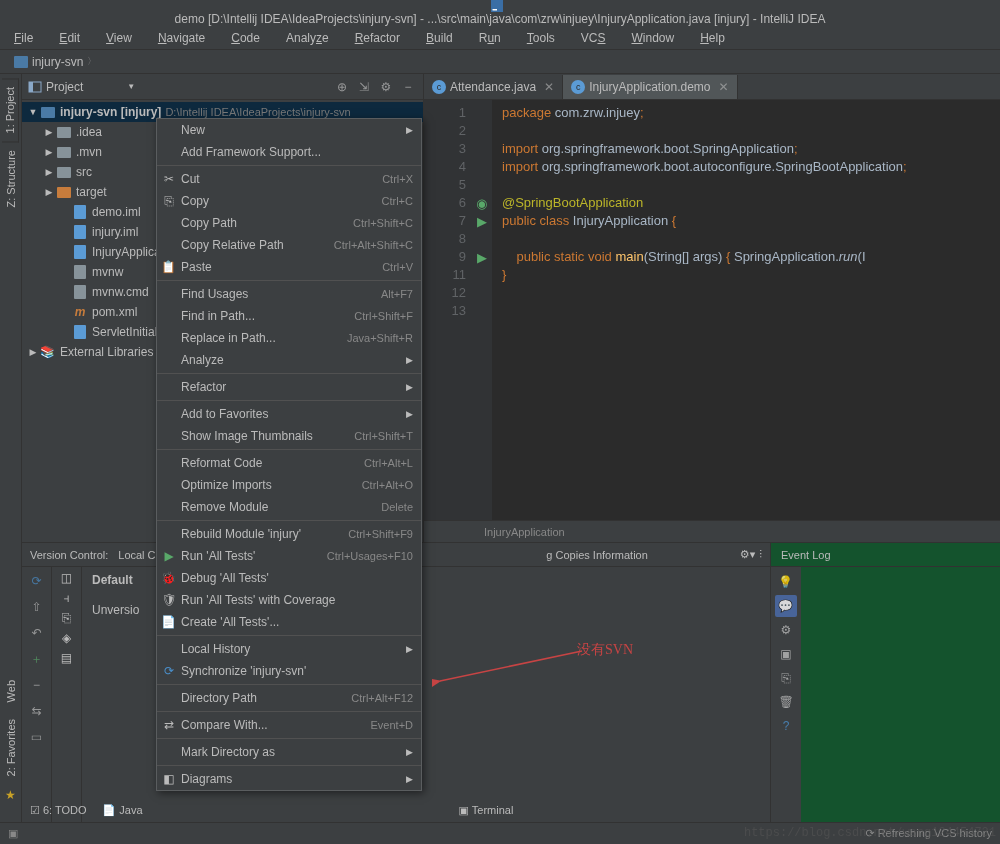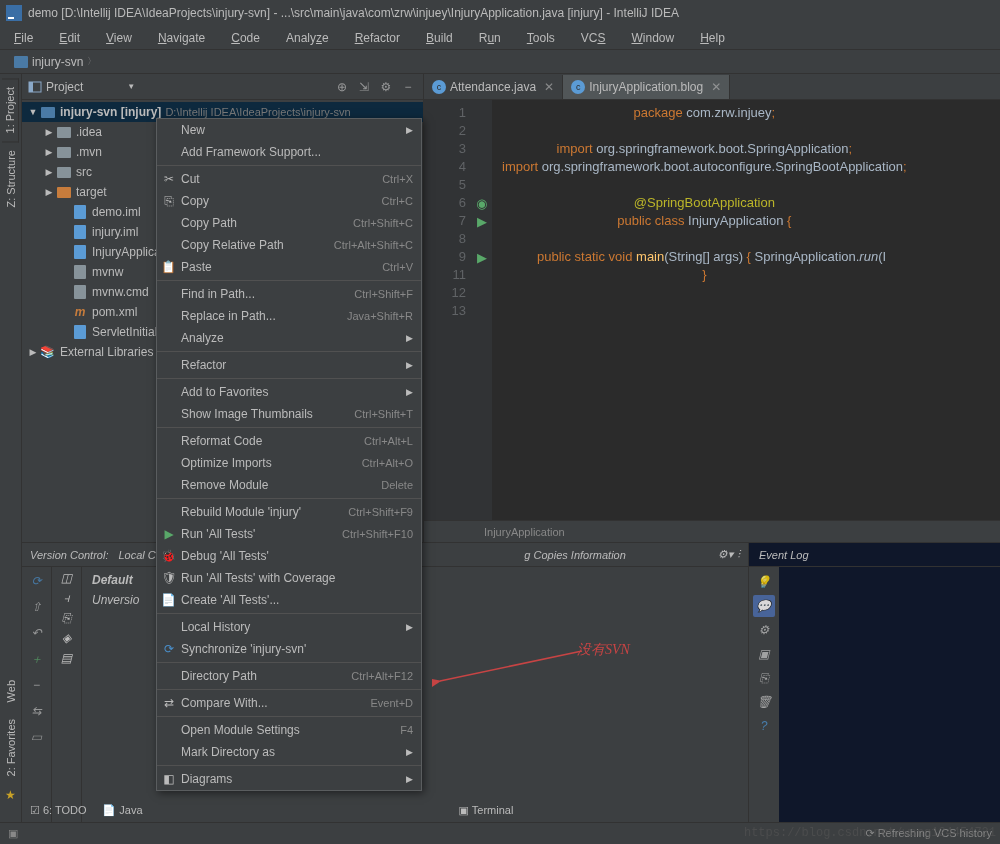--- a/index.html
+++ b/index.html
@@ -1,17 +1,17 @@
 <!DOCTYPE html>
 <html><head>
 <meta charset="utf-8">
 <style>
 * { margin: 0; padding: 0; box-sizing: border-box; font-family: 'Segoe UI', Arial, sans-serif; }
 body { width: 1000px; height: 844px; background: #3c3f41; color: #bbbbbb; font-size: 12px; overflow: hidden; position: relative; }
-.title-bar { background: #3c3f41; height: 26px; display: flex; align-items: center; padding: 0 6px; color: #bbbbbb; }
+.title-bar { background: #3c3f41; height: 26px; display: flex; align-items: center; padding: 0 6px; color: #bbbbbb; flex-direction: column; }
 .title-bar .icon { width: 16px; height: 16px; margin-right: 6px; }
 .menu-bar { background: #3c3f41; height: 24px; display: flex; align-items: center; padding: 0 6px; gap: 10px; border-bottom: 1px solid #323232; }
 .menu-bar span { padding: 2px 8px; cursor: pointer; }
 .menu-bar span u { text-decoration: underline; }
 .breadcrumb { background: #3c3f41; height: 24px; display: flex; align-items: center; padding: 0 6px; border-bottom: 1px solid #323232; }
 .breadcrumb .crumb { padding: 2px 8px; display: flex; align-items: center; gap: 4px; }
 .folder-icon { width: 14px; height: 12px; background: #4a7aa5; display: inline-block; border-radius: 1px; }
 .main-area { display: flex; height: calc(844px - 26px - 24px - 24px - 22px); }
 .left-gutter { width: 22px; background: #3c3f41; display: flex; flex-direction: column; align-items: center; padding-top: 4px; border-right: 1px solid #323232; }
 .left-gutter .tab-label { writing-mode: vertical-rl; transform: rotate(180deg); padding: 8px 2px; font-size: 11px; cursor: pointer; }
@@ -36,32 +36,32 @@
 .editor-area { flex: 1; background: #2b2b2b; display: flex; flex-direction: column; }
 .editor-tabs { height: 26px; background: #3c3f41; display: flex; align-items: flex-end; border-bottom: 1px solid #323232; }
 .editor-tab { height: 24px; background: #515658; padding: 0 8px; display: flex; align-items: center; gap: 4px; border-right: 1px solid #323232; font-size: 12px; }
 .editor-tab.inactive { background: #3c3f41; }
 .editor-tab .close-x { margin-left: 4px; opacity: 0.6; }
 .java-icon { width: 14px; height: 14px; border-radius: 50%; background: #5b9bd5; display: inline-block; font-size: 9px; line-height: 14px; text-align: center; color: #2b2b2b; }
 .editor-body { display: flex; flex: 1; background: #2b2b2b; font-family: 'Consolas', monospace; font-size: 13px; position: relative; }
 .gutter { width: 48px; background: #313335; color: #606366; text-align: right; padding: 4px 6px 0 0; line-height: 18px; }
 .gutter-icons { width: 20px; background: #313335; padding-top: 4px; }
 .gutter-icons div { height: 18px; display: flex; align-items: center; justify-content: center; }
-.code { padding: 4px 0 0 10px; line-height: 18px; white-space: pre; color: #a9b7c6; text-align: center; }
+.code { padding: 4px 0 0 10px; line-height: 18px; white-space: pre; color: #a9b7c6; }
 .kw { color: #cc7832; }
 .cls { color: #a9b7c6; }
 .ann { color: #bbb529; }
 .method { color: #ffc66d; }
 .breadcrumb-editor { height: 22px; background: #3c3f41; display: flex; align-items: center; padding-left: 60px; border-top: 1px solid #323232; font-size: 11px; color: #888; }
-.vcs-panel { height: 280px; background: #3c3f41; border-top: 1px solid #323232; display: flex; position: relative; font-style: italic; }
+.vcs-panel { height: 280px; background: #3c3f41; border-top: 1px solid #323232; display: flex; position: relative; }
 .vcs-toolbar { width: 30px; display: flex; flex-direction: column; align-items: center; padding-top: 4px; gap: 6px; border-right: 1px solid #323232; }
 .vcs-toolbar span { width: 20px; height: 20px; display: flex; align-items: center; justify-content: center; opacity: 0.7; }
 .vcs-secondary-toolbar { width: 30px; display: flex; flex-direction: column; align-items: center; padding-top: 4px; gap: 6px; border-right: 1px solid #323232; }
 .vcs-header { height: 24px; display: flex; align-items: center; padding: 0 8px; border-bottom: 1px solid #323232; font-size: 11px; }
-.event-log { width: 252px; background: #0f172a; border-left: 1px solid #323232; display: flex; flex-direction: column; }
+.event-log { width: 230px; background: #14532d; border-left: 1px solid #323232; display: flex; flex-direction: column; }
 .event-log-toolbar { width: 30px; background: #3c3f41; display: flex; flex-direction: column; align-items: center; padding-top: 4px; gap: 2px; }
 .event-log-toolbar span { width: 22px; height: 22px; display: flex; align-items: center; justify-content: center; opacity: 0.8; border-radius: 2px; }
 .event-log-toolbar span.active { background: #4b6eaf; }
 .context-menu { position: absolute; top: 118px; left: 156px; width: 266px; background: #3c3f41; border: 1px solid #5a5d5f; box-shadow: 2px 2px 8px rgba(0,0,0,0.5); z-index: 100; font-size: 12px; }
 .context-menu .item { height: 22px; display: flex; align-items: center; padding: 0 8px 0 24px; position: relative; }
 .context-menu .item .shortcut { margin-left: auto; color: #888; font-size: 11px; }
 .context-menu .item .arrow-r { margin-left: auto; font-size: 9px; }
 .context-menu .item .mi-icon { position: absolute; left: 4px; width: 16px; height: 16px; display: flex; align-items: center; justify-content: center; }
 .context-menu .sep { height: 1px; background: #515151; margin: 2px 0; }
 .status-bar { height: 22px; background: #3c3f41; border-top: 1px solid #323232; display: flex; align-items: center; padding: 0 8px; font-size: 11px; color: #888; }
@@ -233,21 +233,21 @@
 
       <div class="editor-area">
         <div class="editor-tabs">
           <div class="editor-tab inactive">
             <span class="java-icon">c</span>
             <span>Attendance.java</span>
             <span class="close-x">✕</span>
           </div>
           <div class="editor-tab">
             <span class="java-icon">c</span>
-            <span>InjuryApplication.blog</span>
+            <span>InjuryApplication.demo</span>
             <span class="close-x">✕</span>
           </div>
         </div>
         <div class="editor-body">
           <div class="gutter">1<br>2<br>3<br>4<br>5<br>6<br>7<br>8<br>9<br>11<br>12<br>13</div>
           <div class="gutter-icons">
             <div></div>
               <div></div>
               <div></div>
               <div></div>
@@ -302,21 +302,21 @@
           </div>
           <div class="vcs-secondary-toolbar">
             <span>◫</span>
             <span>⫞</span>
             <span>⎘</span>
             <span>◈</span>
             <span>▤</span>
           </div>
           <div style="padding:6px 10px">
             <div><b>Default</b></div>
-            <div style="margin-top:6px">Unversio</div>
+            <div style="margin-top:16px">Unversio</div>
           </div>
         </div>
       </div>
       <div class="event-log">
         <div class="vcs-header" style="padding-left:10px">
           <span>Event Log</span>
         </div>
         <div style="display:flex;flex:1">
           <div class="event-log-toolbar">
             <span style="color:#c9a227">💡</span>
@@ -370,20 +370,24 @@
       <span>Copy Relative Path</span>
       <span class="shortcut">Ctrl+Alt+Shift+C</span>
     </div>
   <div class="item">
       <span class="mi-icon">📋</span>
       <span>Paste</span>
       <span class="shortcut">Ctrl+V</span>
     </div>
   <div class="sep"></div>
   <div class="item">
+      <span>Find Usages</span>
+      <span class="shortcut">Alt+F7</span>
+    </div>
+  <div class="item">
       <span>Find in Path...</span>
       <span class="shortcut">Ctrl+Shift+F</span>
     </div>
   <div class="item">
       <span>Replace in Path...</span>
       <span class="shortcut">Java+Shift+R</span>
     </div>
   <div class="item">
       <span>Analyze</span>
       <span class="arrow-r">▶</span>
@@ -416,21 +420,21 @@
       <span class="shortcut">Delete</span>
     </div>
   <div class="sep"></div>
   <div class="item">
       <span>Rebuild Module 'injury'</span>
       <span class="shortcut">Ctrl+Shift+F9</span>
     </div>
   <div class="item">
       <span class="mi-icon green-play">▶</span>
       <span>Run 'All Tests'</span>
-      <span class="shortcut">Ctrl+Shift+F10</span>
+      <span class="shortcut">Ctrl+Usages+F10</span>
     </div>
   <div class="item">
       <span class="mi-icon bug-icon">🐞</span>
       <span>Debug 'All Tests'</span>
     </div>
   <div class="item">
       <span class="mi-icon">🛡</span>
       <span>Run 'All Tests' with Coverage</span>
     </div>
   <div class="item">
@@ -451,24 +455,20 @@
       <span>Directory Path</span>
       <span class="shortcut">Ctrl+Alt+F12</span>
     </div>
   <div class="sep"></div>
   <div class="item">
       <span class="mi-icon">⇄</span>
       <span>Compare With...</span>
       <span class="shortcut">Event+D</span>
     </div>
   <div class="sep"></div>
-  <div class="item">
-      <span>Open Module Settings</span>
-      <span class="shortcut">F4</span>
-    </div>
   <div class="item">
       <span>Mark Directory as</span>
       <span class="arrow-r">▶</span>
     </div>
   <div class="sep"></div>
   <div class="item">
       <span class="mi-icon">◧</span>
       <span>Diagrams</span>
       <span class="arrow-r">▶</span>
     </div>

